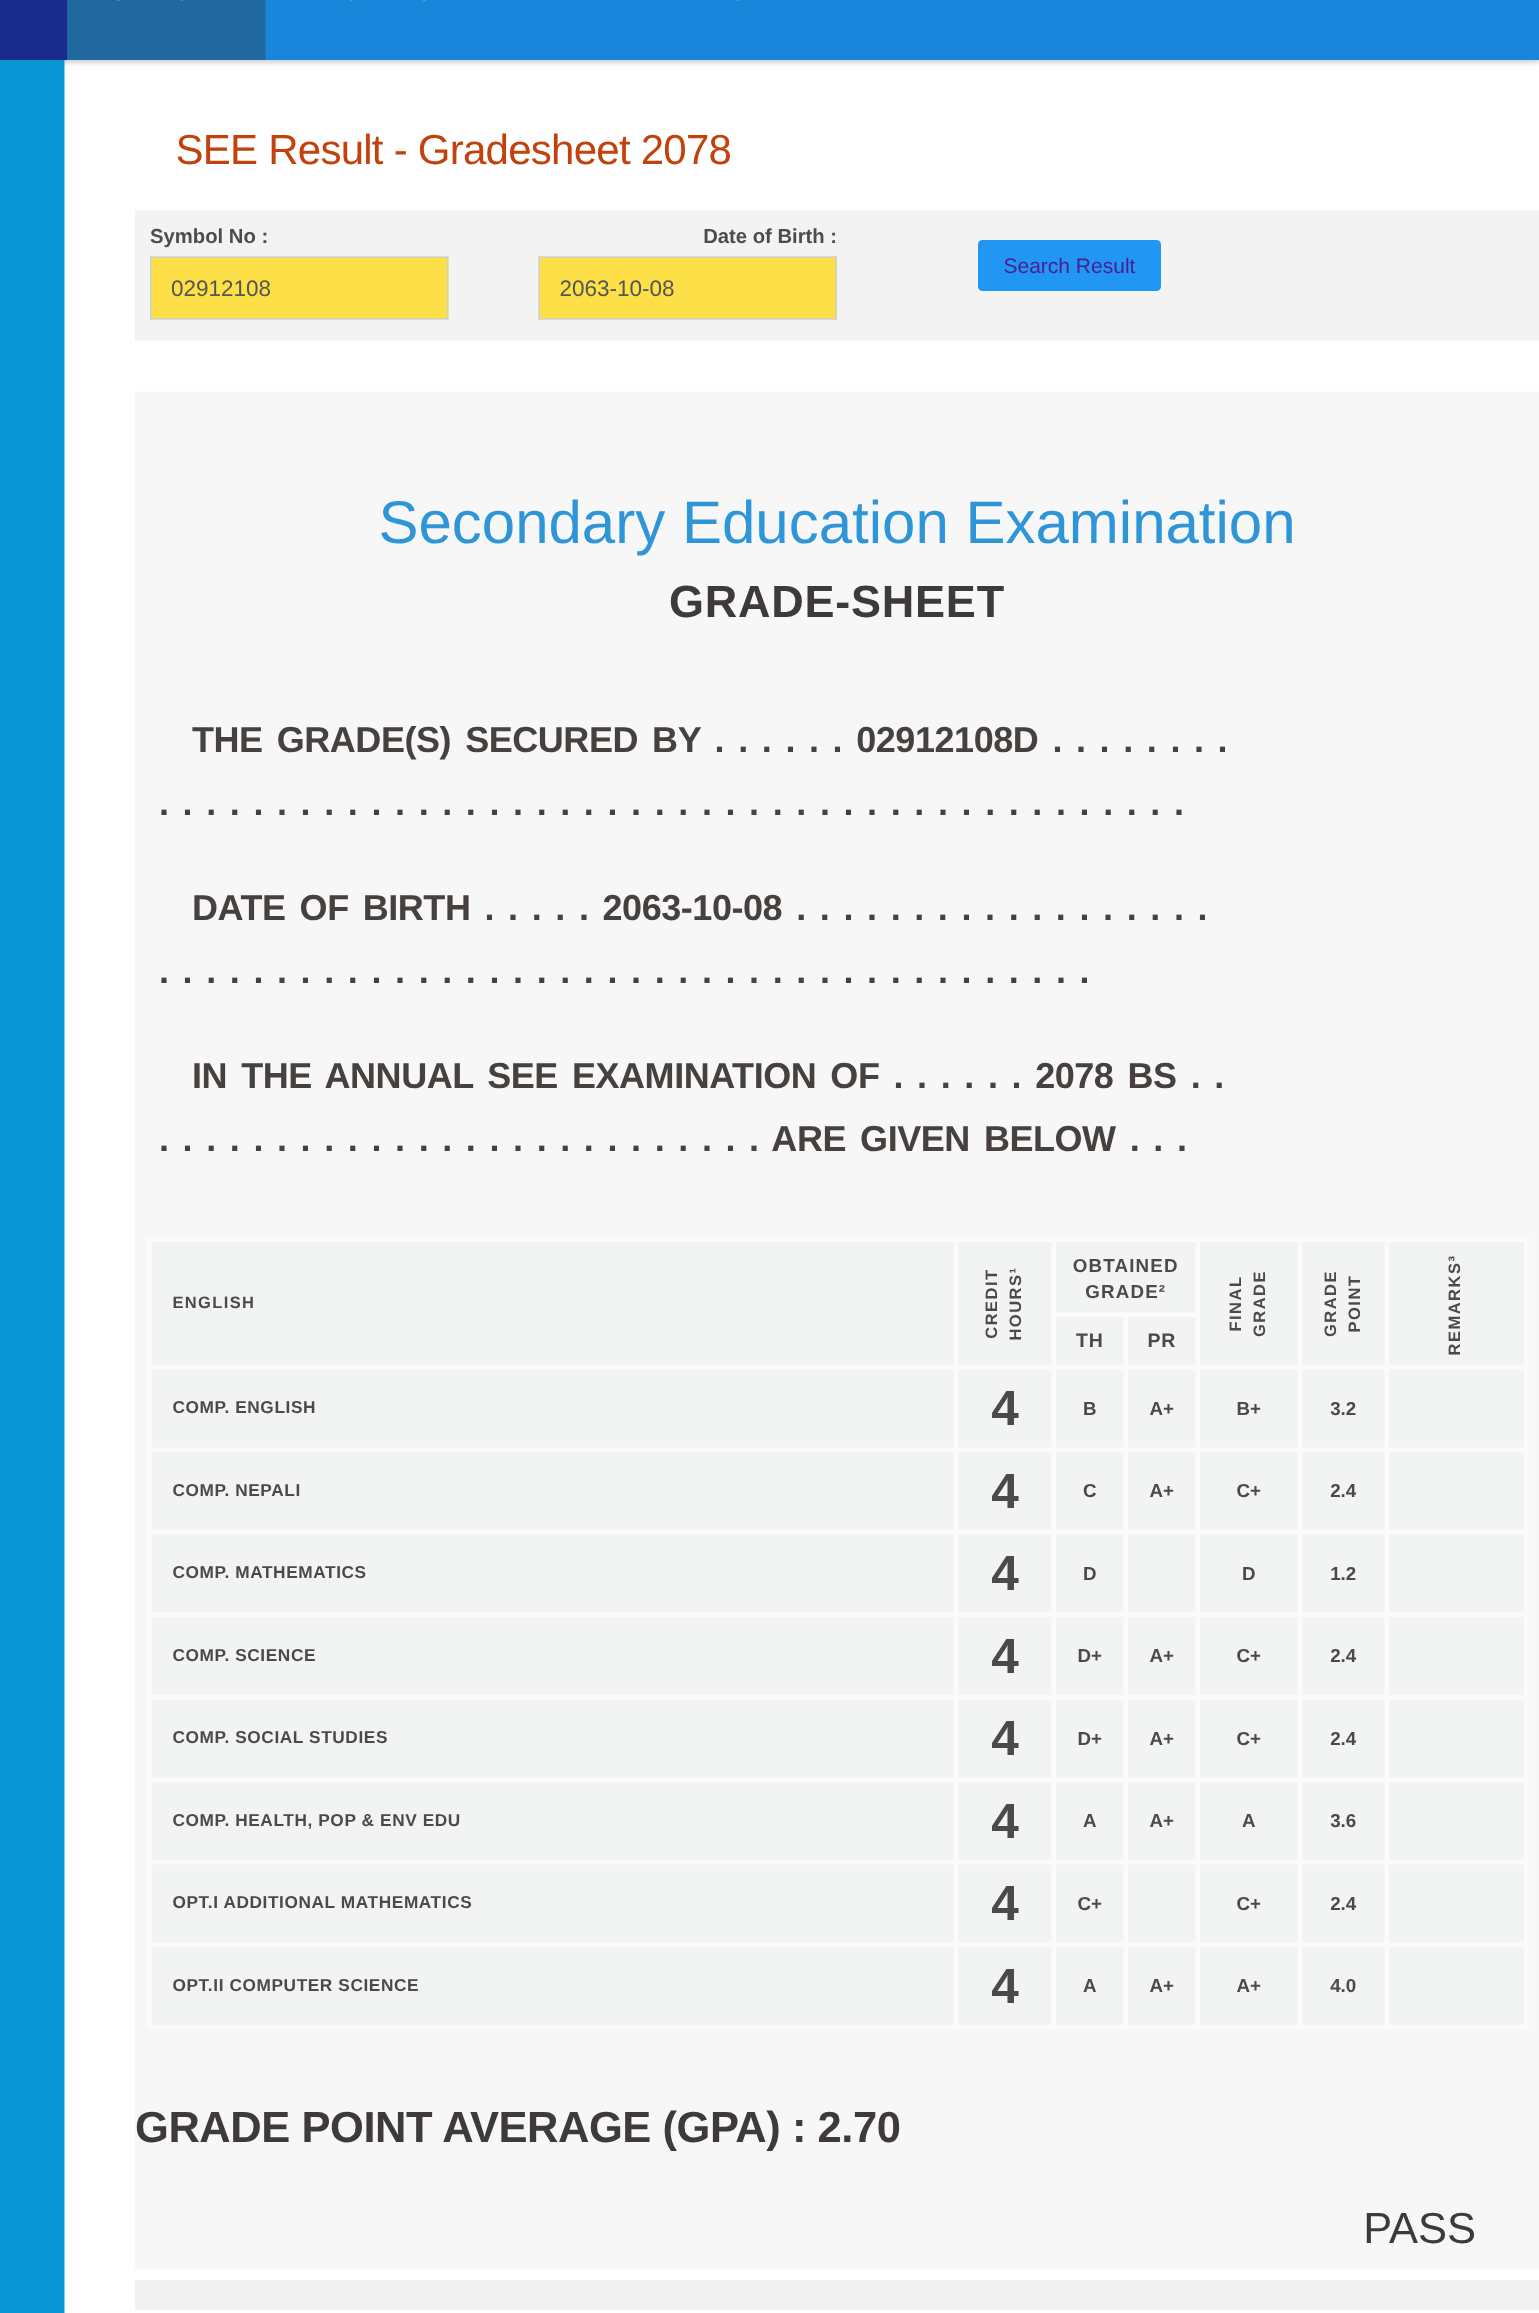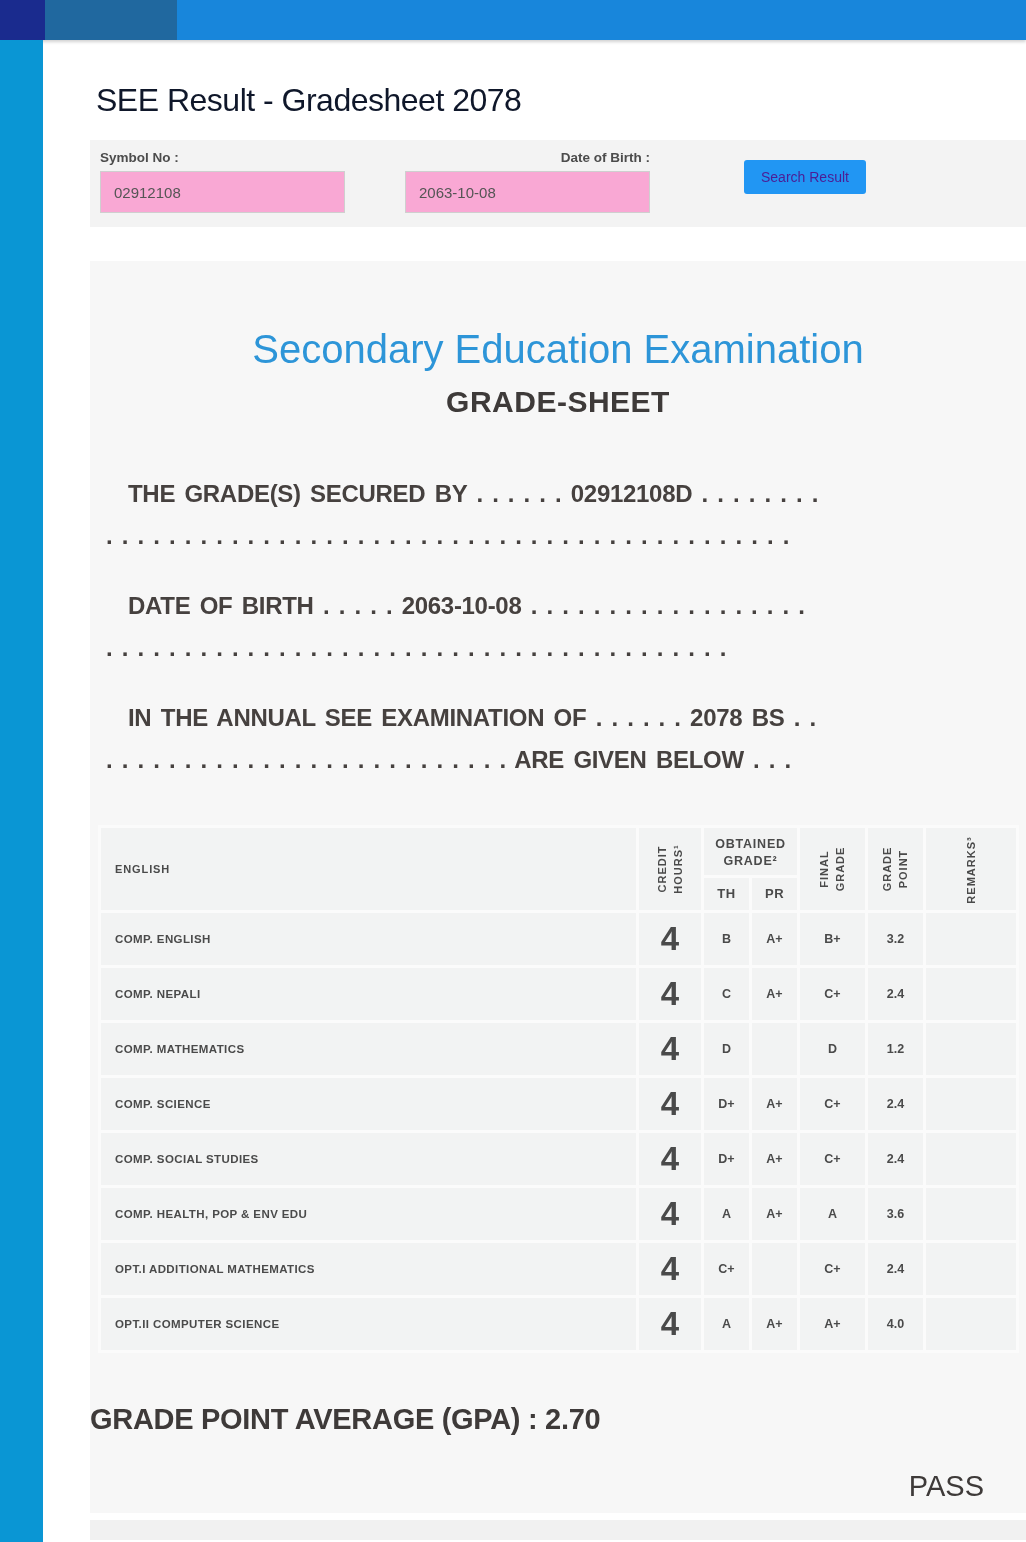--- a/index.html
+++ b/index.html
@@ -23,33 +23,33 @@
     display:block; transform:translateY(-12px);
     font-size:13px; font-weight:bold; color:#d9ecfb; letter-spacing:.5px; white-space:nowrap;
   }
   .nav-tab.t2 { margin-left:26px; }
   .nav-tab.t3 { margin-left:76px; }
   
   .left-strip { position:absolute; left:0; top:40px; width:43px; height:1502px; background:#0a96d4; }
   
   .content { margin-left:43px; }
   h1.page-title {
-    margin:36px 0 0 53px; font-size:32px; font-weight:400;
-    color:#0f172a; letter-spacing:-.5px; line-height:48px;
+    margin:36px 0 0 74px; font-size:28px; font-weight:400;
+    color:#c2410c; letter-spacing:-.5px; line-height:48px;
   }
   
   .search-panel {
     margin:16px 0 0 47px; background:#f3f3f3; padding:10px 0 14px 10px;
     display:flex; align-items:flex-start;
   }
   .field { display:flex; flex-direction:column; }
   .field label { font-size:13.5px; font-weight:bold; color:#4c4c4c; }
   .field input {
-    margin-top:6px; width:245px; height:42px; border:1px solid #cfcfcf;
-    background:#f9a8d4; font-family:"Liberation Sans",sans-serif;
+    margin-top:6px; width:199px; height:42px; border:1px solid #cfcfcf;
+    background:#fde047; font-family:"Liberation Sans",sans-serif;
     font-size:15px; color:#555; padding-left:13px;
   }
   .field.f2 { margin-left:60px;align-items:flex-end; }
   .search-btn {
     margin-left:94px; margin-top:10px; height:34px; padding:0 17px;
     background:#2196f3; color:#4c1d95; border:none; border-radius:3px;
     font-family:"Liberation Sans",sans-serif; font-size:14px; cursor:pointer;
   }
   
   .card { margin:34px 0 0 47px; background:#f7f7f7; padding:64px 0 10px 0; }

